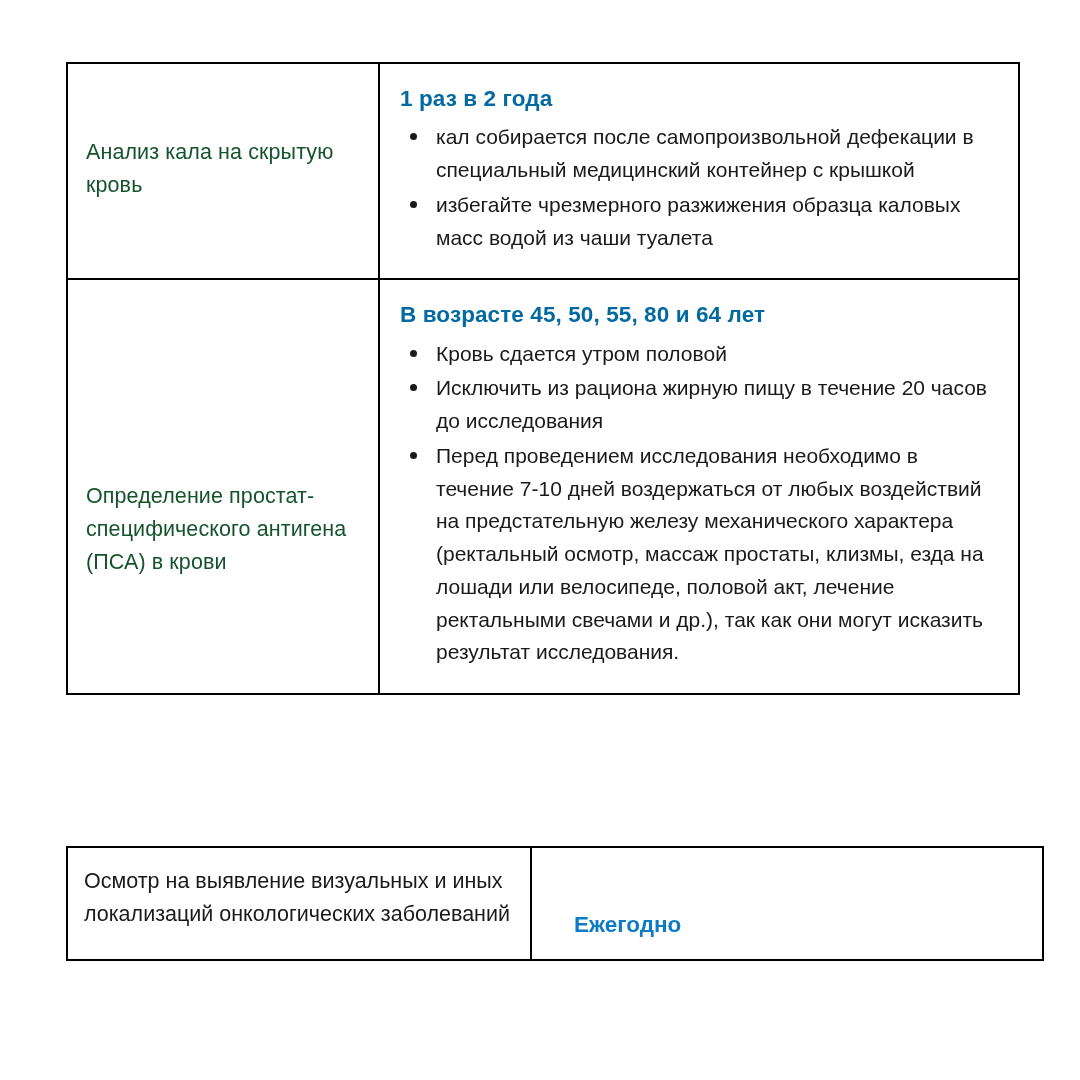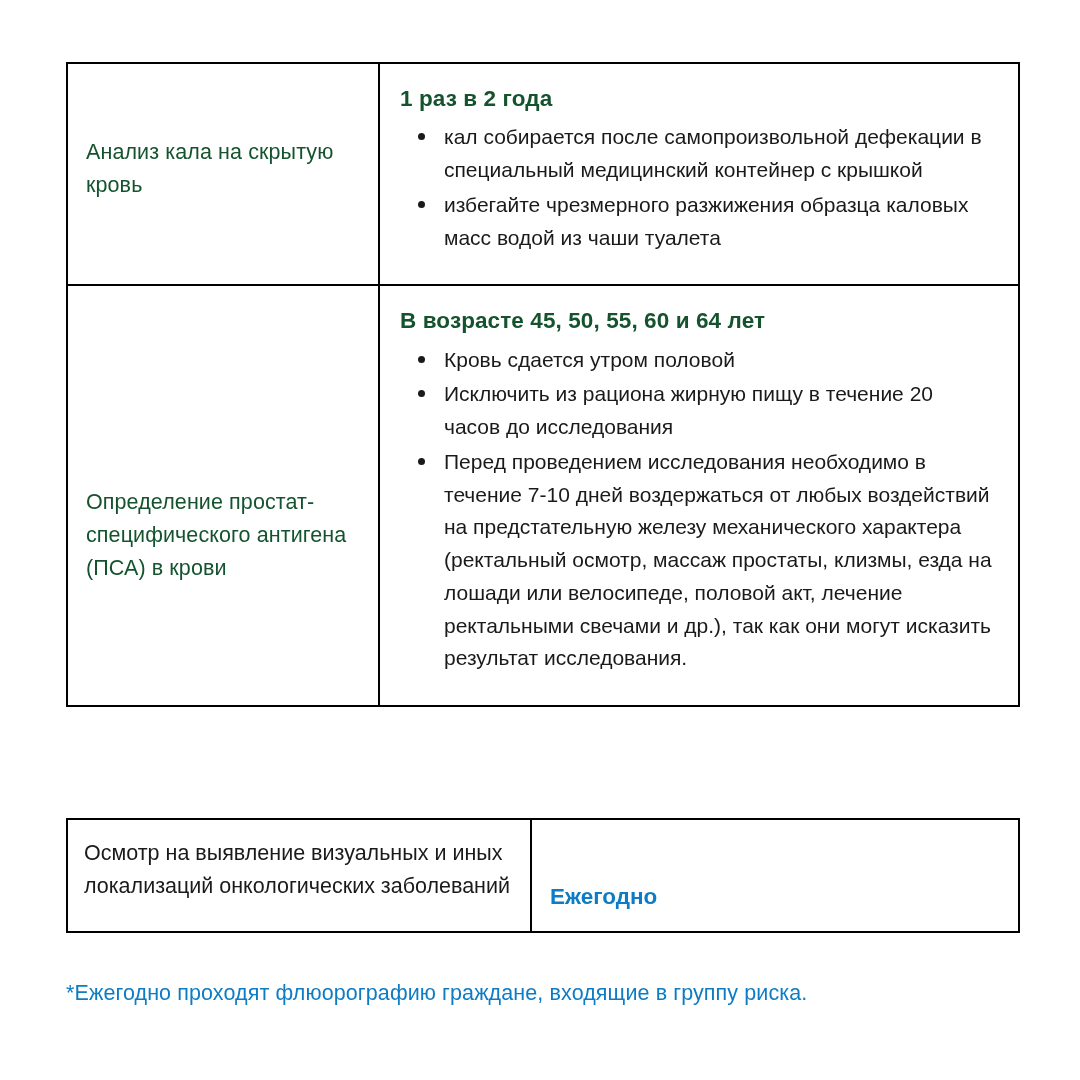--- a/index.html
+++ b/index.html
@@ -52,31 +52,31 @@
   }
   .name-cell.vcenter {
     
   }
 
   .body-cell {
     padding: 20px 18px 22px 20px;
   }
 
   .freq {
-    color: #14532d;
+    color: #0369a1;
     font-weight: bold;
     font-size: 22.5px;
     line-height: 1.3;
     margin: 0 0 8px 0;
     letter-spacing: 0.1px;
   }
 
   ul.bullets {
     list-style: none;
-    margin: 8px;
+    margin: 0;
     padding: 0;
   }
   ul.bullets li {
     position: relative;
     padding-left: 36px;
     margin: 0 0 2px 0;
     font-size: 21px;
     line-height: 1.56;
     color: #1a1a1a;
   }
@@ -95,32 +95,32 @@
     padding-top: 72px;
   }
   .row2 .name-cell {
     padding-top: 200px;
   }
 
   
   .second-table {
     position: absolute;
     left: 66px;
-    top: 818px;
+    top: 846px;
     width: 948px;
     border-collapse: collapse;
     table-layout: fixed;
   }
   .second-table td {
     border: 2px solid #000000;
     vertical-align: top;
     padding: 0;
   }
   .second-table .c1 { width: 462px; }
-  .second-table .c2 { width: 486px; }
+  .second-table .c2 { width: 486px; padding-left: 24px; }
 
   .second-name {
     padding: 17px 16px 20px 16px;
     font-size: 21.5px;
     line-height: 1.55;
     color: #1a1a1a;
   }
   .second-freq {
     padding: 62px 16px 20px 18px;
     color: #0d7cc4;
@@ -168,21 +168,21 @@
           </div>
         </td>
       </tr>
 
       <tr class="row2">
         <td class="col-name">
           <div class="name-cell vcenter">Определение простат-специфического антигена (ПСА) в крови</div>
         </td>
         <td class="col-body">
           <div class="body-cell">
-            <div class="freq">В возрасте 45, 50, 55, 60 и 64 лет</div>
+            <div class="freq">В возрасте 45, 50, 55, 80 и 64 лет</div>
             <ul class="bullets">
               <li>
                 <span class="dot"></span>
                 <span>Кровь сдается утром половой</span>
               </li>
               <li>
                 <span class="dot"></span>
                 <span>Исключить из рациона жирную пищу в течение 20 часов до исследования</span>
               </li>
               <li>
@@ -202,15 +202,14 @@
         <td class="c1">
           <div class="second-name">Осмотр на выявление визуальных и иных локализаций онкологических заболеваний</div>
         </td>
         <td class="c2">
           <div class="second-freq">Ежегодно</div>
         </td>
       </tr>
     </tbody>
   </table>
 
-  <div class="footnote">*Ежегодно проходят флюорографию граждане, входящие в группу риска.</div>
 
 </div>
 
 </body></html>

